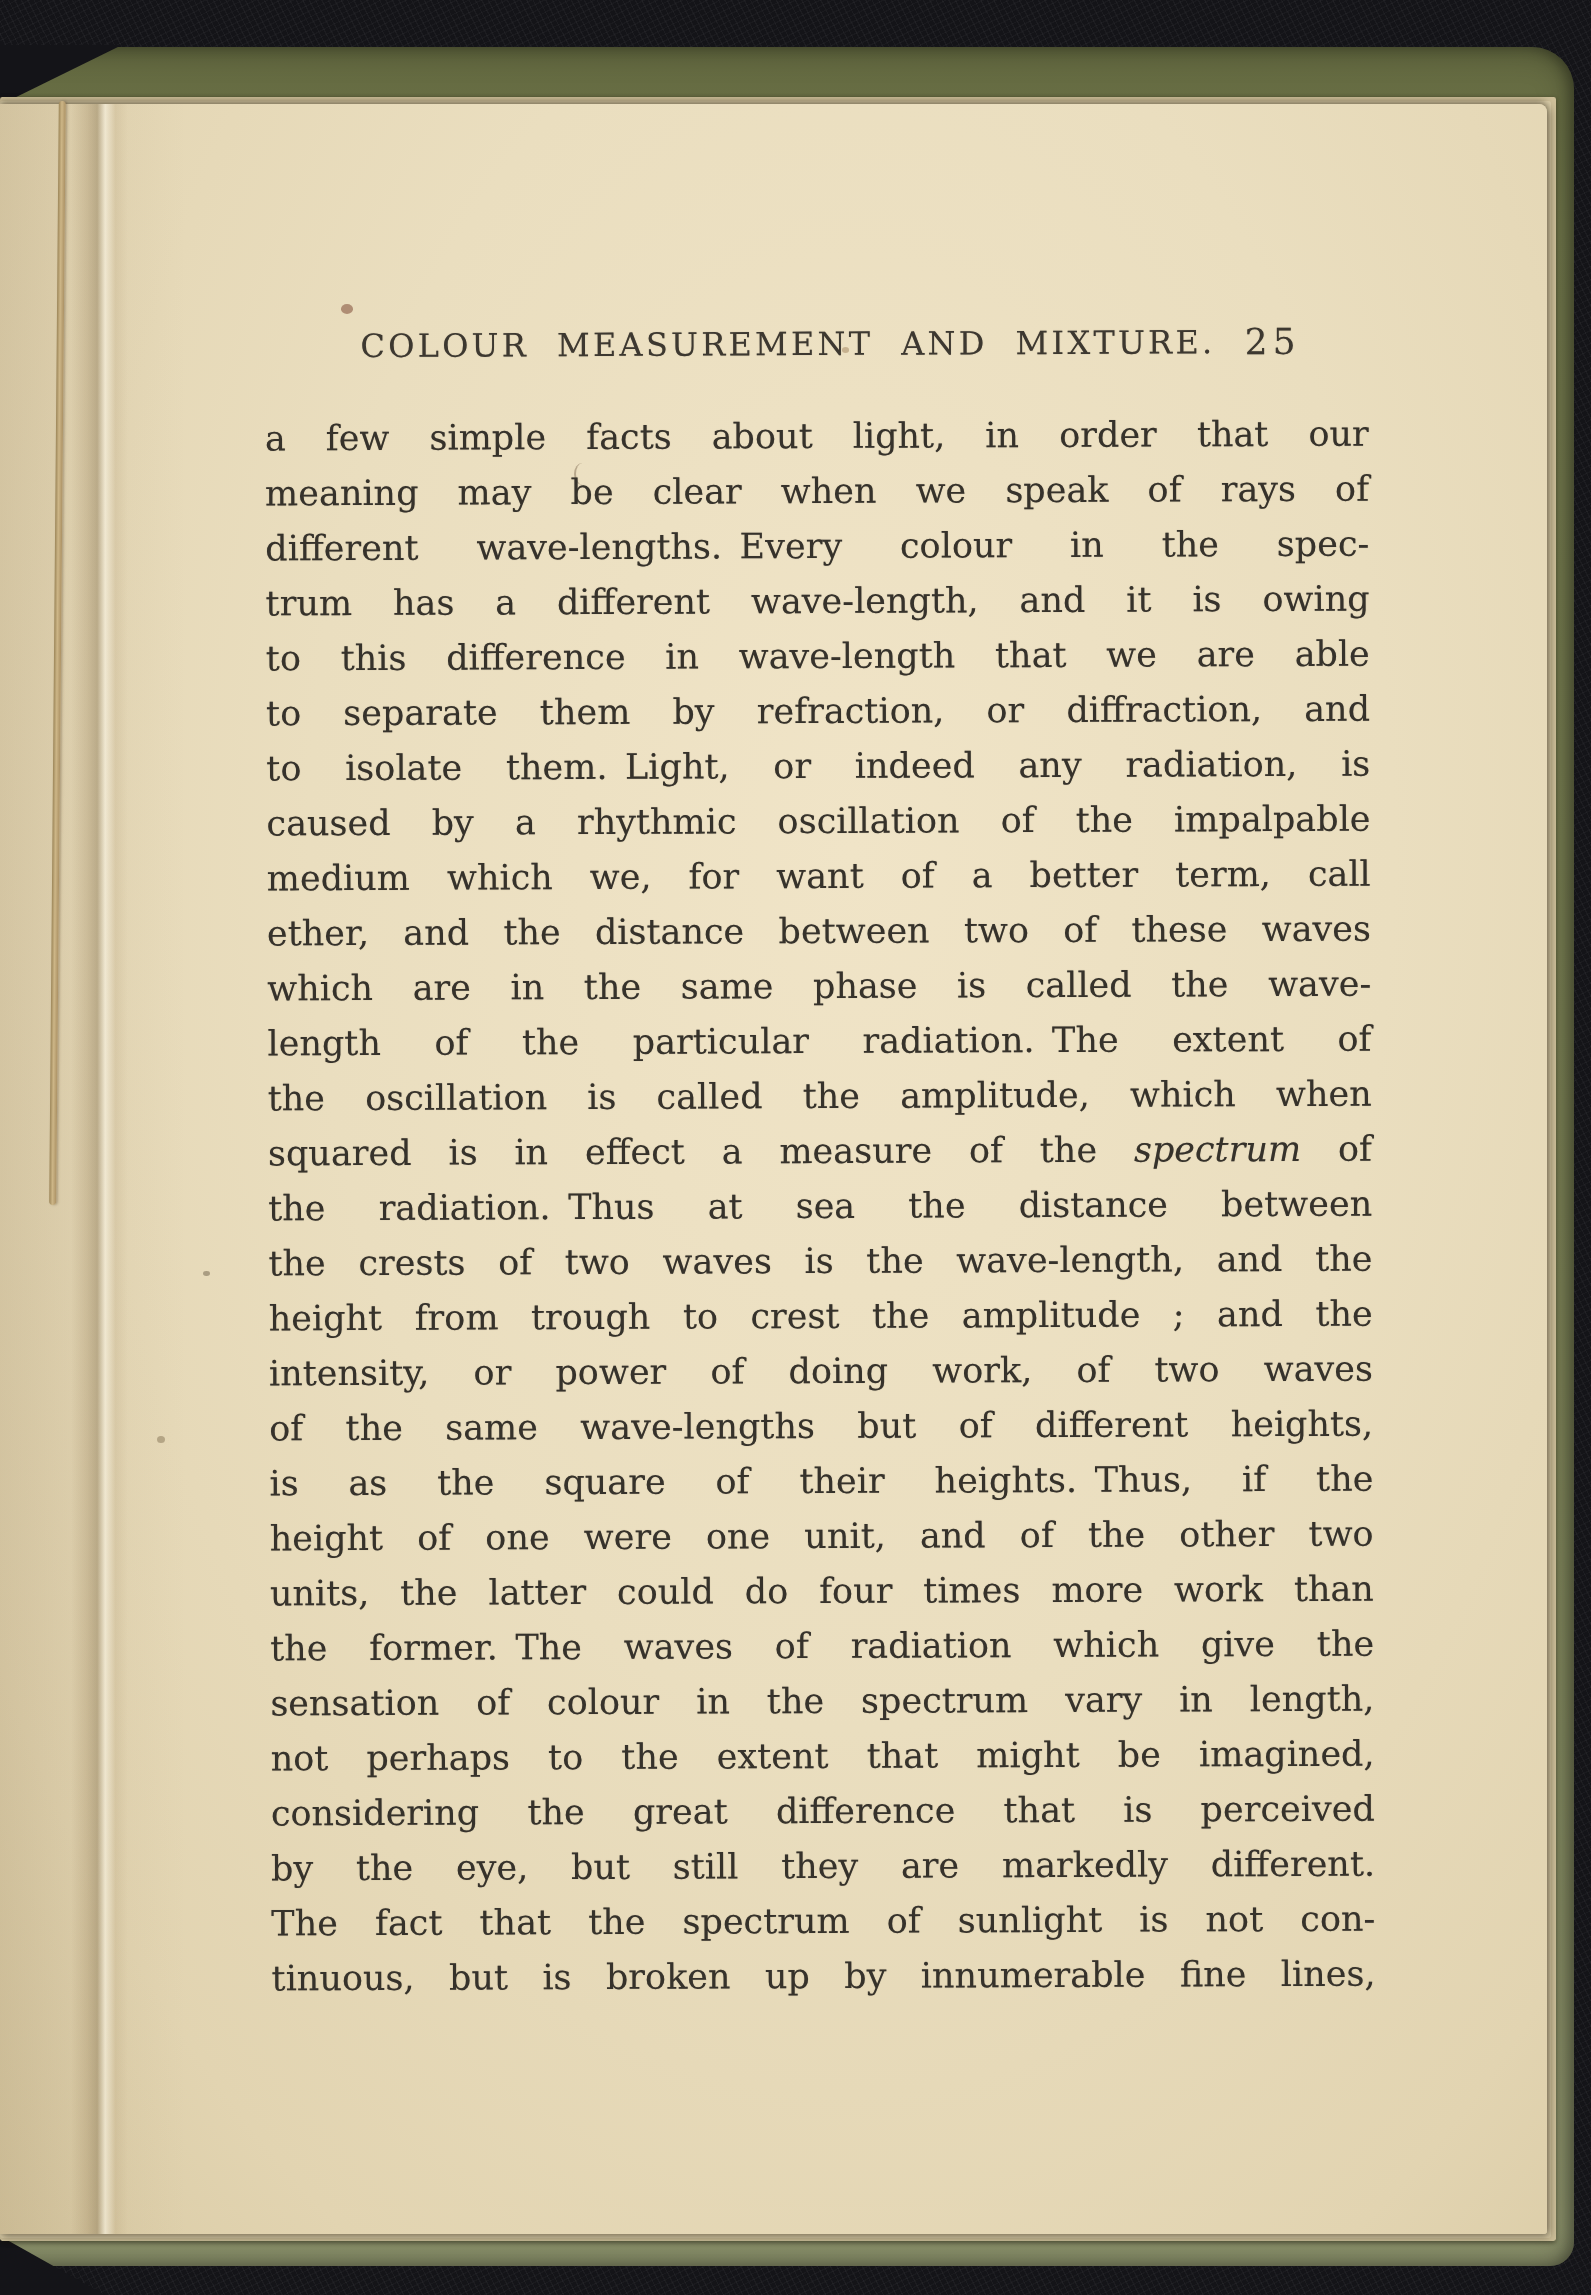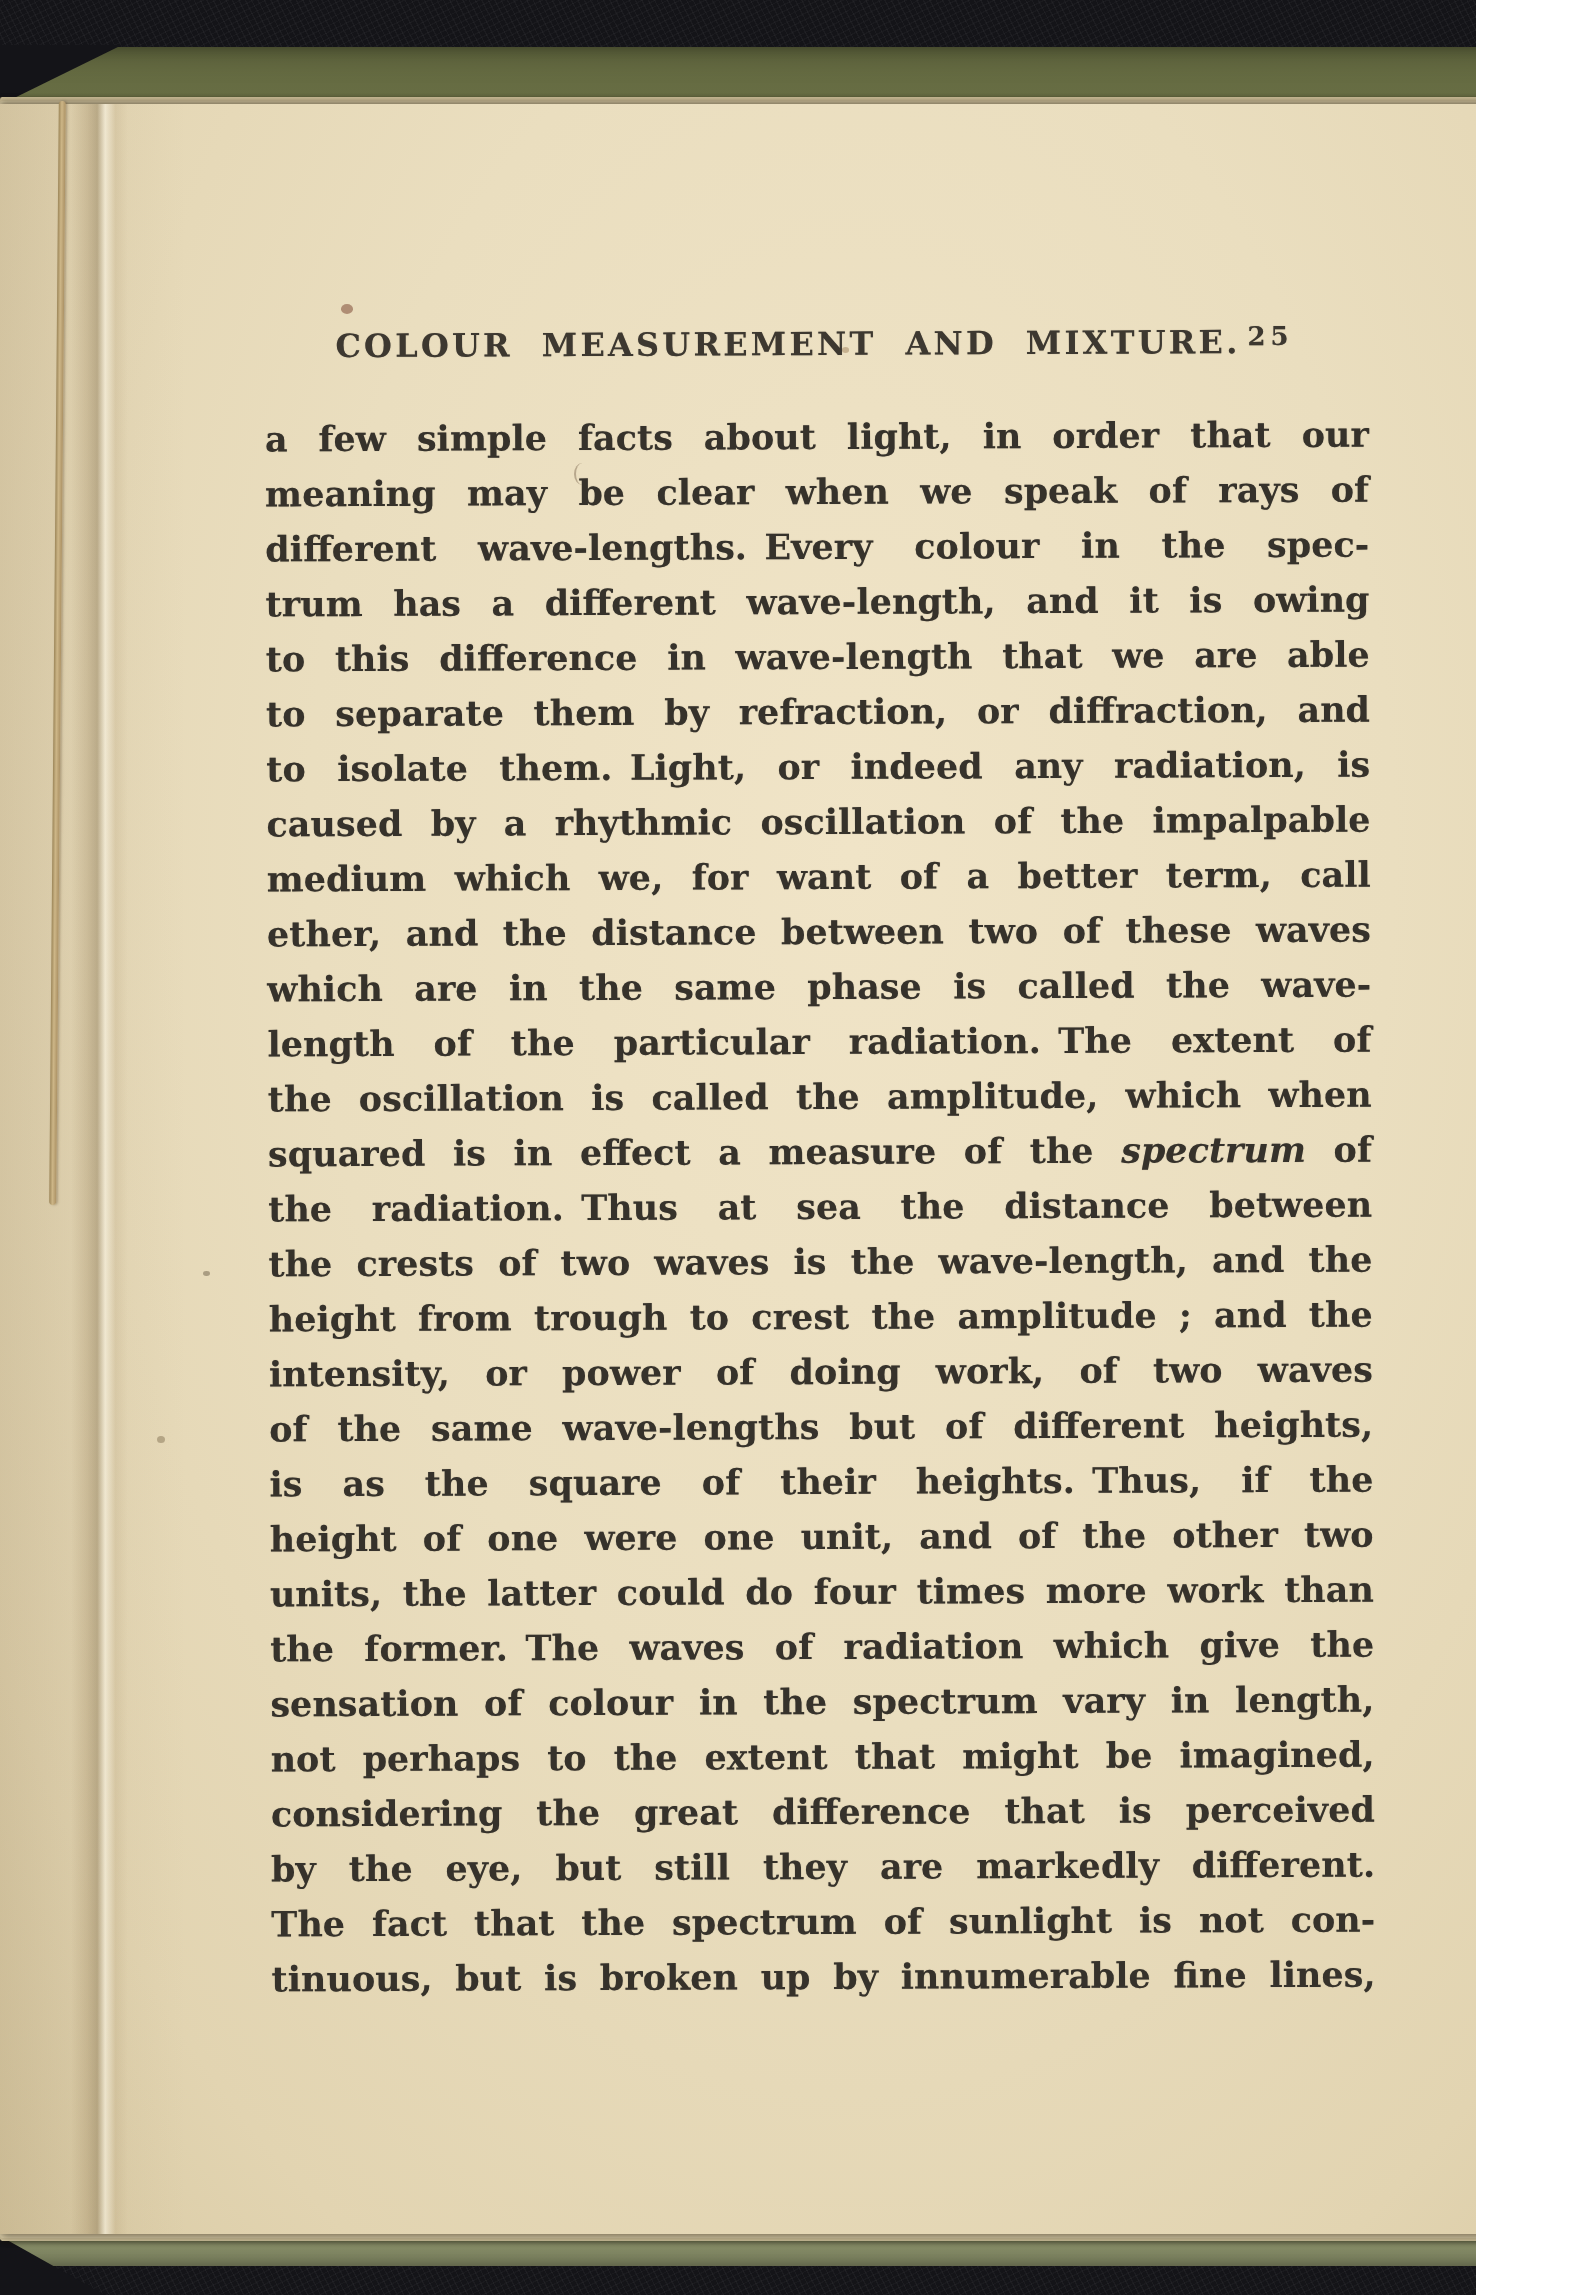--- a/index.html
+++ b/index.html
@@ -1,25 +1,24 @@
 <!DOCTYPE html>
 <html style="font-size:13px"><head>
 <meta charset="utf-8">
 <style>
   html,body{margin:0;padding:0;}
   .photo{
     position:relative;
-    width:1476px;height:2295px;
+    width:1591px;height:2295px;
     overflow:hidden;
     background-color:#141418;
     background-image:
       repeating-linear-gradient(63deg, rgba(255,255,255,.035) 0 1.2px, transparent 1.2px 5.7px),
       repeating-linear-gradient(-27deg, rgba(255,255,255,.028) 0 1.2px, transparent 1.2px 5.7px);
     font-family:"DejaVu Serif","Liberation Serif",serif;
-    font-weight:bold;
   }
   .cover{
     position:absolute;left:-49px;top:47px;width:1623px;height:2219px;
     background:linear-gradient(180deg,#646a41 0%,#6e7449 8%,#7b8156 60%,#8a906a 100%);
     border-radius:0 42px 24px 0;
     box-shadow:inset 0 0 32px rgba(0,0,0,.38), inset -4.9px 0 11.4px rgba(0,0,0,.25);
   }
   .corner-shadow-tl{
     position:absolute;left:0;top:45px;width:122px;height:60px;
     background:#141418;clip-path:polygon(0 0,100% 0,0 100%);
@@ -70,22 +69,22 @@
     color:#36322b;
   }
   .header{position:relative;height:39px;}
   .header-title{
     text-align:center;padding-right:57px;
     font-size:32px;letter-spacing:3.2px;word-spacing:14.6px;
     color:#3d3830;white-space:nowrap;
     text-shadow:0 0 0.8px rgba(50,45,38,.45);
   }
   .header-number{
-    position:absolute;right:75px;top:-1.6px;
-    font-size:26px;letter-spacing:4.9px;color:#3d3830;
+    position:absolute;right:68px;top:-1.6px;
+    font-size:36px;letter-spacing:4.9px;color:#3d3830;
     text-shadow:0 0 0.8px rgba(50,45,38,.45);
   }
   .bodytext{margin-top:45px;font-size:35px;}
   .line{
     height:55px;line-height:55px;
     text-align:justify;text-align-last:justify;
     white-space:nowrap;
     text-shadow:0 0 0.8px rgba(50,45,38,.42);
   }
   .ital{font-style:italic;}

